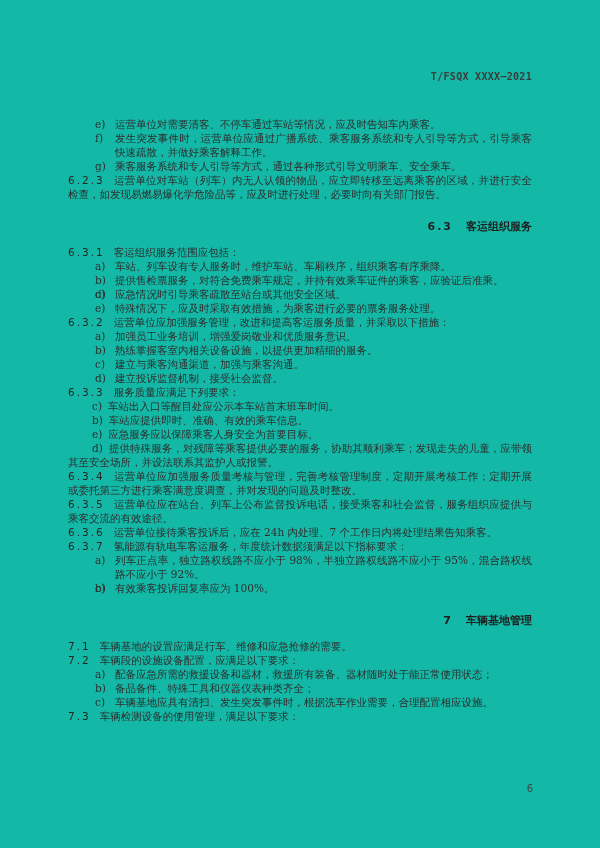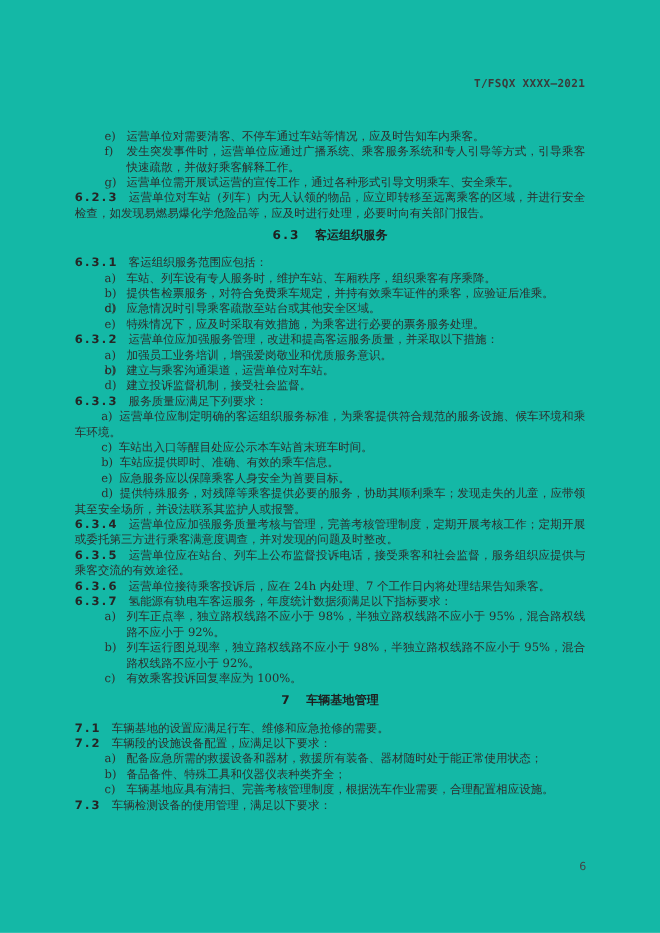--- a/index.html
+++ b/index.html
@@ -17,77 +17,76 @@
   }
   .content{
     position:absolute;left:68px;top:117px;width:464px;
     font-size:10.5px;line-height:14px;
     text-align:justify;
   }
   .content > div{text-justify:inter-ideograph;}
   .clause{text-align:justify;}
   .clause .num{
     font-family:"DejaVu Sans","Liberation Sans",sans-serif;
-    font-weight:700;letter-spacing:2px;margin-right:9px;white-space:nowrap;color:#262626;
+    font-weight:400;letter-spacing:2px;margin-right:9px;white-space:nowrap;color:#262626;
   }
   .li-hang{position:relative;padding-left:47px;text-align:justify;}
   .li-hang .marker{position:absolute;left:27px;top:0;}
   .li-inline{text-indent:24px;text-align:justify;}
   .li-inline .marker{margin-right:6px;}
   .heading{
     font-family:"DejaVu Sans","Liberation Sans",sans-serif;
     font-weight:700;font-size:11px;color:#1f1f1f;
-    margin:5px 0 11px 0;line-height:15px;text-align:center;
+    margin:18px 0 11px 0;line-height:15px;text-align:right;
   }
   .heading .num{margin-right:13px;letter-spacing:2px;}
   .footer{
     position:absolute;right:67px;bottom:54px;
     font-family:"DejaVu Sans","Liberation Sans",sans-serif;
     font-size:10px;color:#444;
   }
 </style>
 </head>
 <body>
 
 <div class="page">
   <div class="header">T/FSQX XXXX—2021</div>
 
   <div class="content">
       <div class="li-hang"><span class="marker">e)</span><span class="txt">运营单位对需要清客、不停车通过车站等情况，应及时告知车内乘客。</span></div>
       <div class="li-hang"><span class="marker">f)</span><span class="txt">发生突发事件时，运营单位应通过广播系统、乘客服务系统和专人引导等方式，引导乘客快速疏散，并做好乘客解释工作。</span></div>
-      <div class="li-hang"><span class="marker">g)</span><span class="txt">运营单位需开展试运营的宣传工作，通过各种形式引导文明乘车、安全乘车。</span></div>
+      <div class="li-hang"><span class="marker">g)</span><span class="txt">乘客服务系统和专人引导等方式，通过各种形式引导文明乘车、安全乘车。</span></div>
       <div class="clause"><span class="num">6.2.3</span><span class="txt">运营单位对车站（列车）内无人认领的物品，应立即转移至远离乘客的区域，并进行安全检查，如发现易燃易爆化学危险品等，应及时进行处理，必要时向有关部门报告。</span></div>
       <div class="heading"><span class="num">6.3</span><span class="txt">客运组织服务</span></div>
       <div class="clause"><span class="num">6.3.1</span><span class="txt">客运组织服务范围应包括：</span></div>
       <div class="li-hang"><span class="marker">a)</span><span class="txt">车站、列车设有专人服务时，维护车站、车厢秩序，组织乘客有序乘降。</span></div>
       <div class="li-hang"><span class="marker">b)</span><span class="txt">提供售检票服务，对符合免费乘车规定，并持有效乘车证件的乘客，应验证后准乘。</span></div>
       <div class="li-hang"><span class="marker">c)</span></div>
       <div class="li-hang"><span class="marker">d)</span><span class="txt">应急情况时引导乘客疏散至站台或其他安全区域。</span></div>
       <div class="li-hang"><span class="marker">e)</span><span class="txt">特殊情况下，应及时采取有效措施，为乘客进行必要的票务服务处理。</span></div>
       <div class="clause"><span class="num">6.3.2</span><span class="txt">运营单位应加强服务管理，改进和提高客运服务质量，并采取以下措施：</span></div>
       <div class="li-hang"><span class="marker">a)</span><span class="txt">加强员工业务培训，增强爱岗敬业和优质服务意识。</span></div>
-      <div class="li-hang"><span class="marker">b)</span></div>
-      <div class="li-hang"><span class="marker">c)</span><span class="txt">建立与乘客沟通渠道，运营单位对车站。</span></div>
+      <div class="li-hang"><span class="marker">b)</span><span class="txt">熟练掌握客室内相关设备设施，以提供更加精细的服务。</span></div>
+      <div class="li-hang"><span class="marker">c)</span><span class="txt">建立与乘客沟通渠道，加强与乘客沟通。</span></div>
       <div class="li-hang"><span class="marker">d)</span><span class="txt">建立投诉监督机制，接受社会监督。</span></div>
       <div class="clause"><span class="num">6.3.3</span><span class="txt">服务质量应满足下列要求：</span></div>
-      <div class="li-inline"><span class="marker">a)</span><span class="txt">运营单位应制定明确的客运组织服务标准，为乘客提供符合规范的服务设施、候车环境和乘车环境。</span></div>
       <div class="li-inline"><span class="marker">c)</span><span class="txt">车站出入口等醒目处应公示本车站首末班车时间。</span></div>
       <div class="li-inline"><span class="marker">b)</span><span class="txt">车站应提供即时、准确、有效的乘车信息。</span></div>
       <div class="li-inline"><span class="marker">e)</span><span class="txt">应急服务应以保障乘客人身安全为首要目标。</span></div>
       <div class="li-inline"><span class="marker">d)</span><span class="txt">提供特殊服务，对残障等乘客提供必要的服务，协助其顺利乘车；发现走失的儿童，应带领其至安全场所，并设法联系其监护人或报警。</span></div>
       <div class="clause"><span class="num">6.3.4</span><span class="txt">运营单位应加强服务质量考核与管理，完善考核管理制度，定期开展考核工作；定期开展或委托第三方进行乘客满意度调查，并对发现的问题及时整改。</span></div>
       <div class="clause"><span class="num">6.3.5</span><span class="txt">运营单位应在站台、列车上公布监督投诉电话，接受乘客和社会监督，服务组织应提供与乘客交流的有效途径。</span></div>
       <div class="clause"><span class="num">6.3.6</span><span class="txt">运营单位接待乘客投诉后，应在 24h 内处理、7 个工作日内将处理结果告知乘客。</span></div>
       <div class="clause"><span class="num">6.3.7</span><span class="txt">氢能源有轨电车客运服务，年度统计数据须满足以下指标要求：</span></div>
       <div class="li-hang"><span class="marker">a)</span><span class="txt">列车正点率，独立路权线路不应小于 98%，半独立路权线路不应小于 95%，混合路权线路不应小于 92%。</span></div>
-      <div class="li-hang"><span class="marker">b)</span><span class="txt">列车运行图兑现率，独立路权线路不应小于 98%，半独立路权线路不应小于 95%，混合路权线路不应小于 92%。</span></div>
+      <div class="li-hang"><span class="marker">b)</span></div>
       <div class="li-hang"><span class="marker">c)</span><span class="txt">有效乘客投诉回复率应为 100%。</span></div>
       <div class="heading"><span class="num">7</span><span class="txt">车辆基地管理</span></div>
       <div class="clause"><span class="num">7.1</span><span class="txt">车辆基地的设置应满足行车、维修和应急抢修的需要。</span></div>
       <div class="clause"><span class="num">7.2</span><span class="txt">车辆段的设施设备配置，应满足以下要求：</span></div>
       <div class="li-hang"><span class="marker">a)</span><span class="txt">配备应急所需的救援设备和器材，救援所有装备、器材随时处于能正常使用状态；</span></div>
       <div class="li-hang"><span class="marker">b)</span><span class="txt">备品备件、特殊工具和仪器仪表种类齐全；</span></div>
-      <div class="li-hang"><span class="marker">c)</span><span class="txt">车辆基地应具有清扫、完善考核管理制度，根据洗车作业需要，合理配置相应设施。</span></div>
+      <div class="li-hang"><span class="marker">c)</span><span class="txt">车辆基地应具有清扫、发生突发事件时，根据洗车作业需要，合理配置相应设施。</span></div>
       <div class="clause"><span class="num">7.3</span><span class="txt">车辆检测设备的使用管理，满足以下要求：</span></div>
     </div>
 
   <div class="footer">6</div>
 </div>
 
 </body></html>

